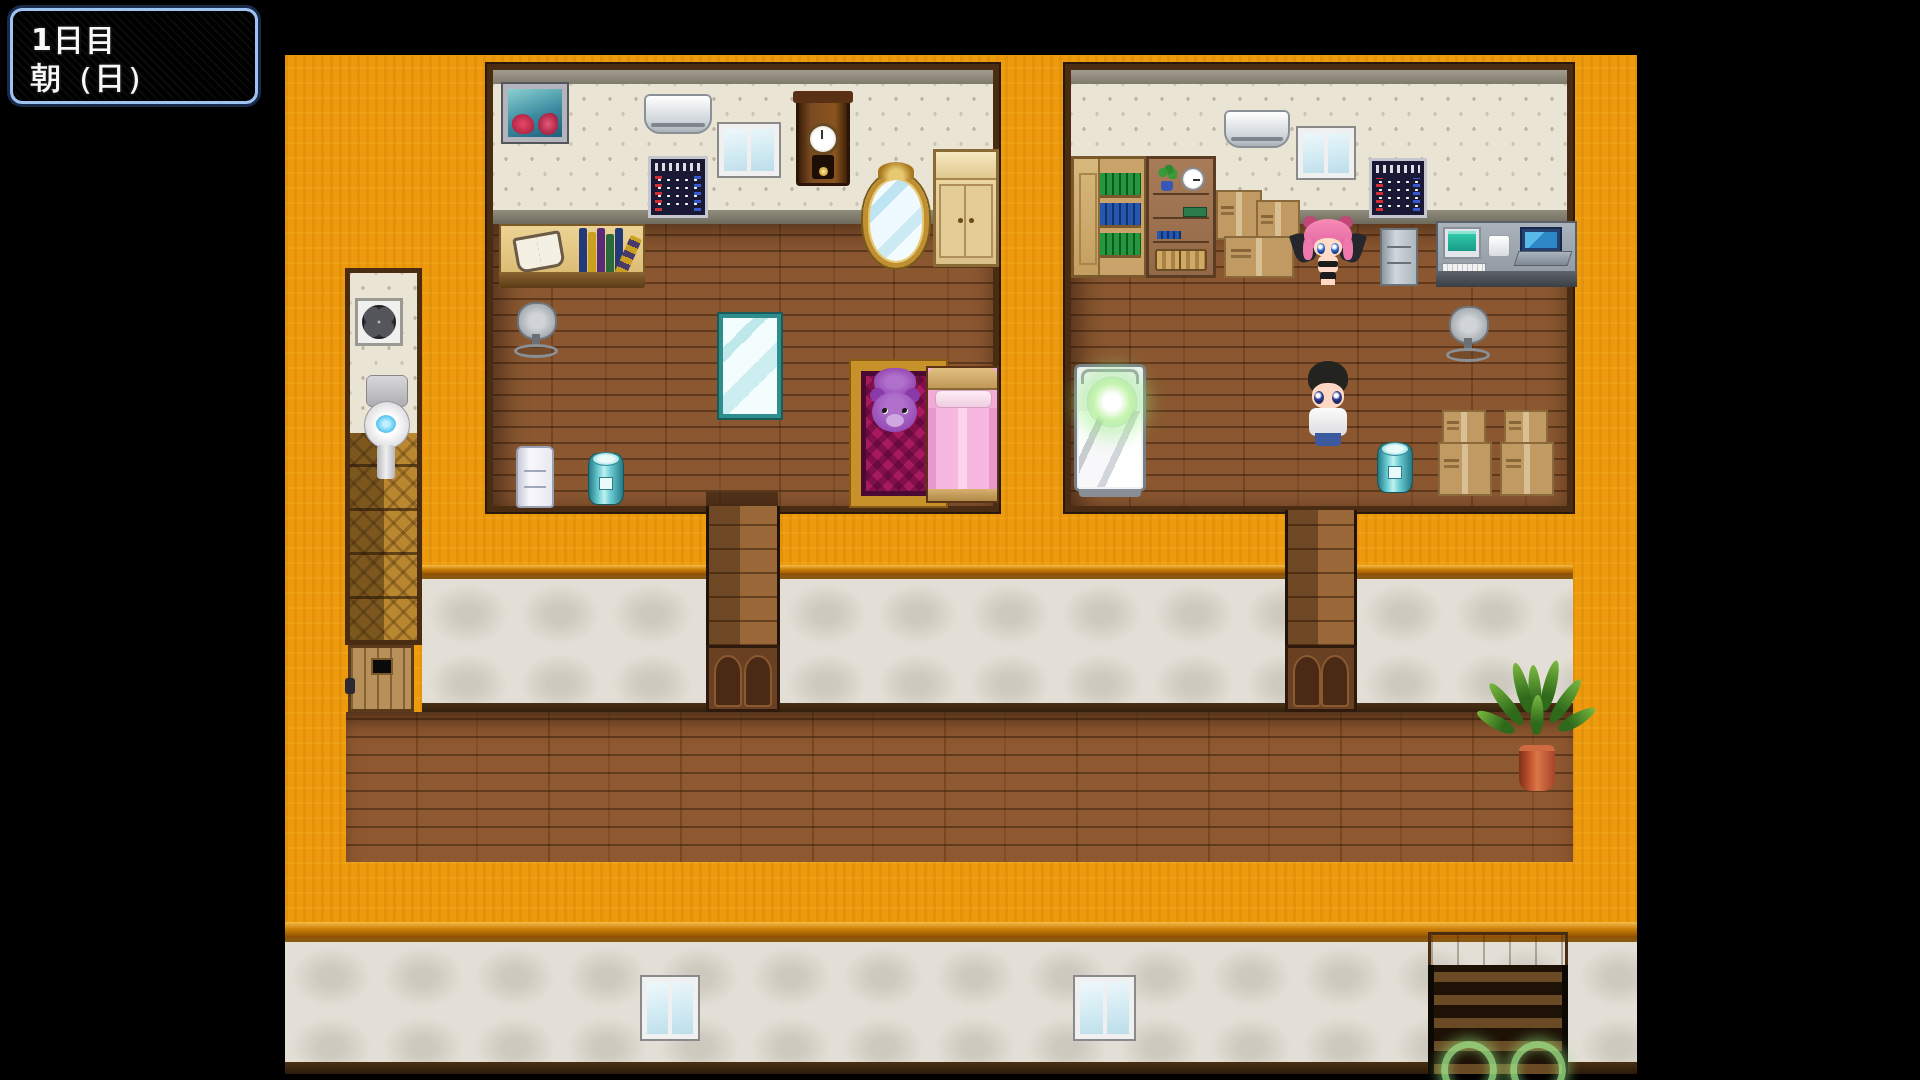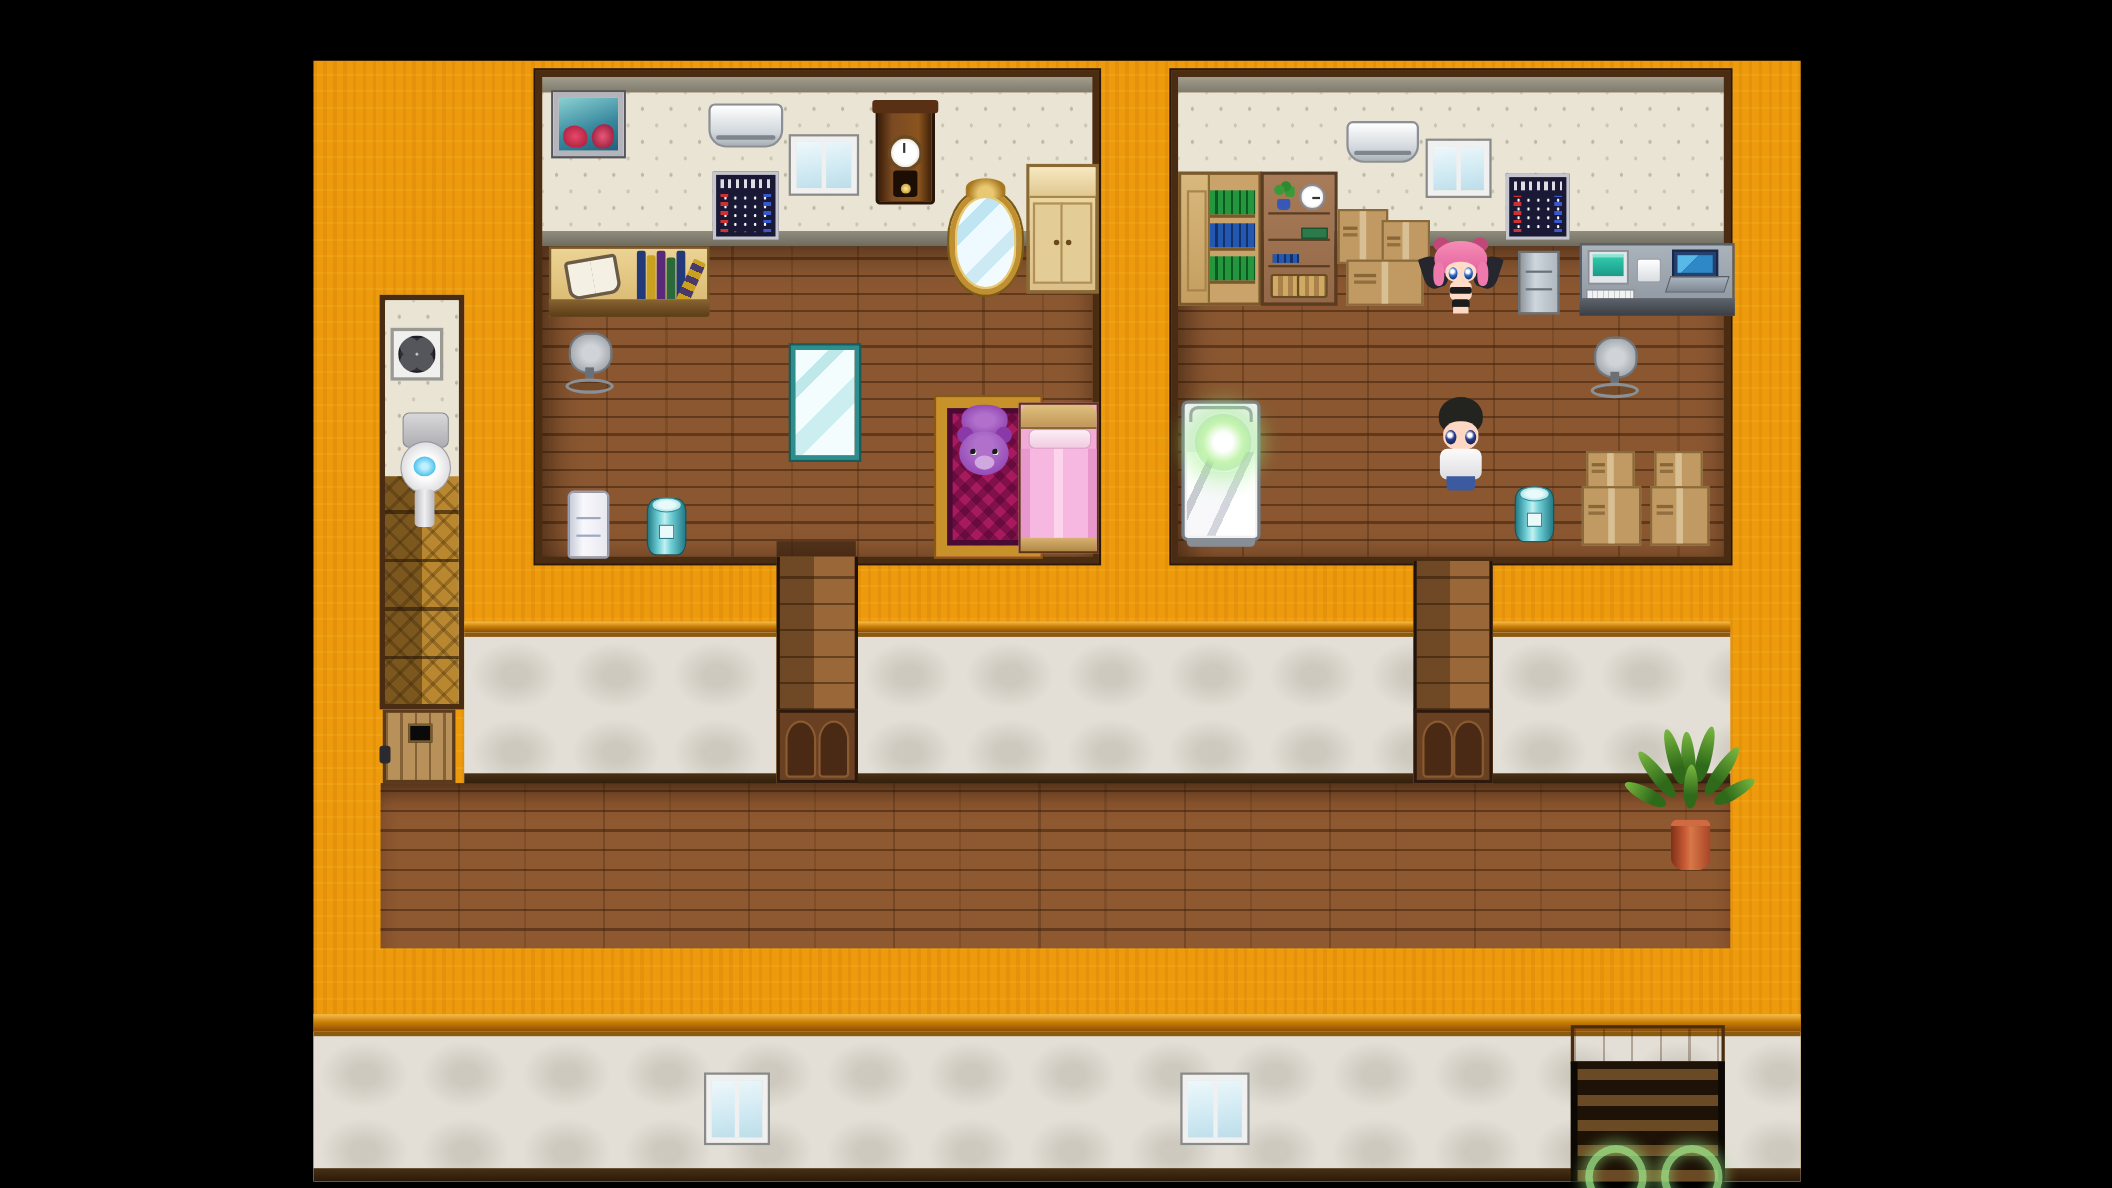--- a/index.html
+++ b/index.html
@@ -435,13 +435,17 @@
     <div class="abs winframe" style="left:790px;top:922px;width:59px;height:62px;"></div>
     <div class="stairhead" style="left:1143px;top:877px;width:140px;height:36px;"></div>
     <div class="stairwell" style="left:1143px;top:910px;width:140px;height:109px;">
       <div class="ring" style="left:7px;top:76px;width:56px;height:58px;"></div>
       <div class="ring" style="left:76px;top:76px;width:56px;height:58px;"></div>
     </div>
   </div>
 
   <div class="abs" style="left:0;top:0;width:1920px;height:55px;background:#000;"></div>
 
+  <div id="hud">
+    <div class="line">1日目</div>
+    <div class="line">朝（日）</div>
+  </div>
 </div>
 
 </body></html>

